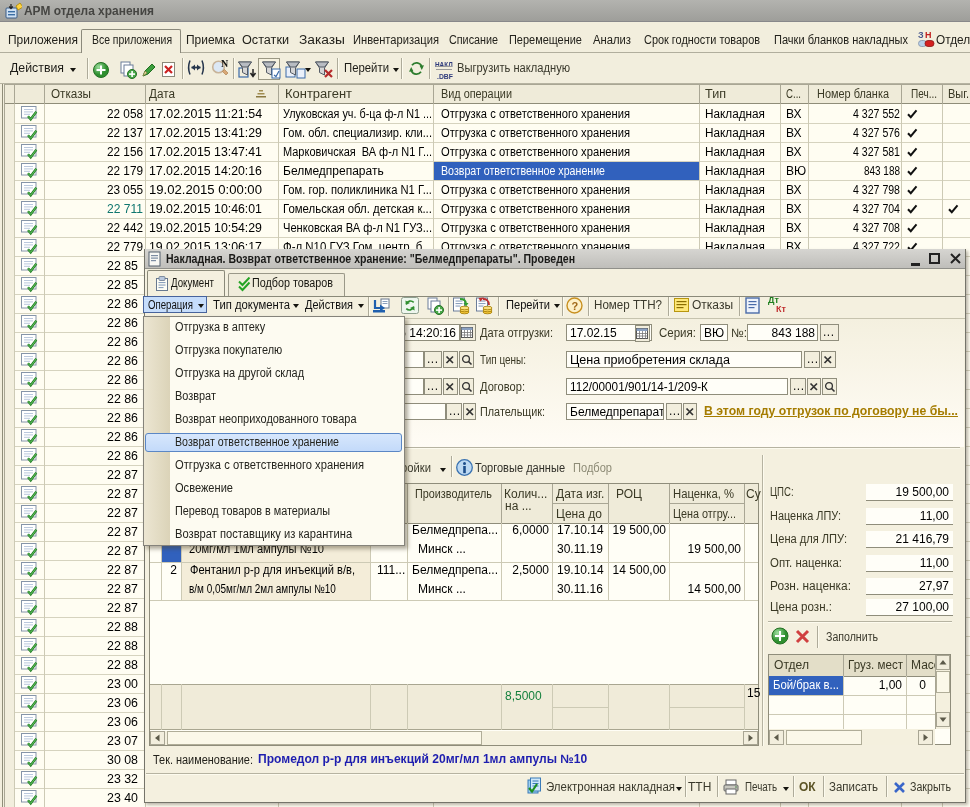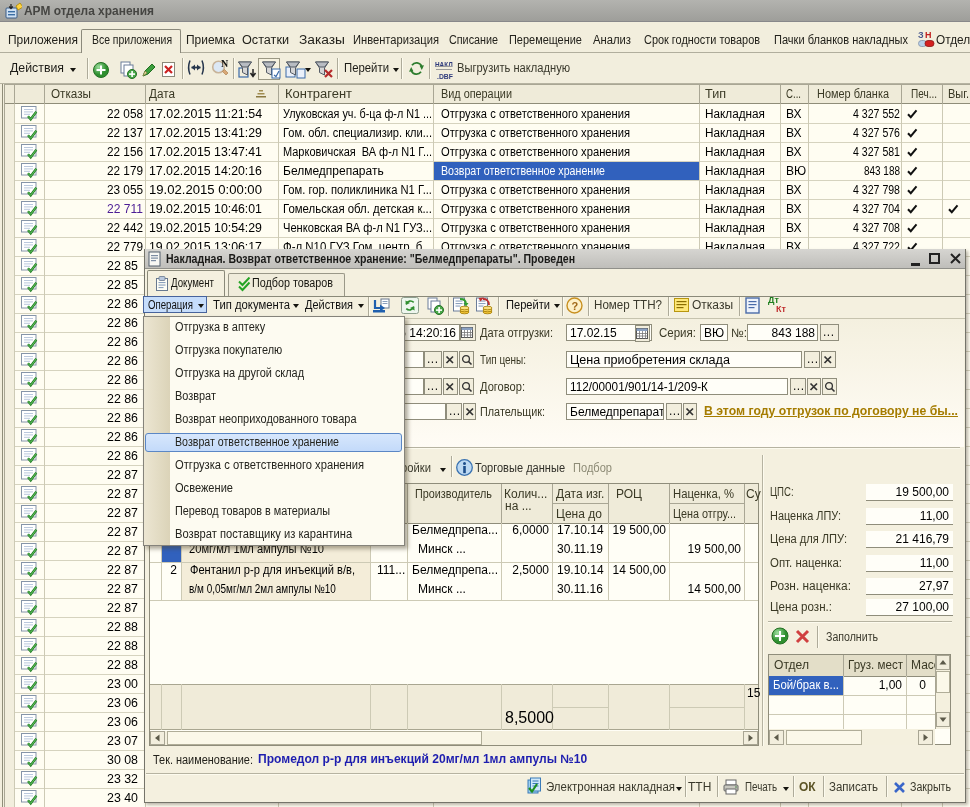--- a/index.html
+++ b/index.html
@@ -347,21 +347,21 @@
       <path d="M2 6.2 L4.8 9.2 L10.5 2.4" stroke="#111" stroke-width="2" fill="none"></path>
     </svg>
 <svg style="position:absolute;left:21px;top:201px" width="19" height="17">
       <rect x="0.5" y="0.5" width="14.5" height="11.5" fill="#ffffff" stroke="#8695a9" stroke-width="1"></rect>
       <rect x="3" y="3" width="9" height="1" fill="#bac8dd"></rect>
       <rect x="3" y="5.4" width="9" height="1" fill="#bac8dd"></rect>
       <rect x="3" y="7.8" width="6" height="1" fill="#bac8dd"></rect>
       <path d="M7 10.3 L9.7 13.3 L15.3 5.7" stroke="#267f26" stroke-width="2.4" fill="none"></path>
       <path d="M7 10.3 L9.7 13.3 L15.3 5.7" stroke="#5fc45f" stroke-width="1" fill="none"></path>
     </svg>
-<div class="t" style="left:143px;top:203px;font-size:12px;transform:translateX(-100%) scaleX(1.005);transform-origin:100% 50%;color:#4c1d95">22 711</div>
+<div class="t" style="left:143px;top:203px;font-size:12px;transform:translateX(-100%) scaleX(1.005);transform-origin:100% 50%;color:#0f766e">22 711</div>
 <div class="t" style="left:149px;top:203px;font-size:12px;transform:scaleX(1.026);transform-origin:0 50%;color:#000">19.02.2015 10:46:01</div>
 <div style="left:283px;top:200px;width:149px;height:17px;overflow:hidden">
       <div class="t" style="left:0px;top:3px;font-size:12px;transform:scaleX(0.950);transform-origin:0 50%">Гомельская обл. детская к...</div>
     </div>
 <div class="t" style="left:441px;top:203px;font-size:12px;transform:scaleX(0.932);transform-origin:0 50%;color:#000">Отгрузка с ответственного хранения</div>
 <div class="t" style="left:705px;top:203px;font-size:12px;transform:scaleX(0.980);transform-origin:0 50%;color:#000">Накладная</div>
 <div class="t" style="left:786px;top:203px;font-size:12px;color:#000">ВХ</div>
 <div class="t" style="left:900px;top:203px;font-size:12px;transform:translateX(-100%) scaleX(0.880);transform-origin:100% 50%;color:#000">4 327 704</div>
 <svg style="position:absolute;left:906px;top:203px" width="12" height="12">
       <path d="M2 6.2 L4.8 9.2 L10.5 2.4" stroke="#111" stroke-width="2" fill="none"></path>
@@ -966,21 +966,21 @@
 <div style="left:181px;top:684px;width:1px;height:46px;background:#cdcab5"></div>
 <div style="left:370px;top:684px;width:1px;height:46px;background:#cdcab5"></div>
 <div style="left:407px;top:684px;width:1px;height:46px;background:#cdcab5"></div>
 <div style="left:501px;top:684px;width:1px;height:46px;background:#cdcab5"></div>
 <div style="left:552px;top:684px;width:1px;height:46px;background:#cdcab5"></div>
 <div style="left:608px;top:684px;width:1px;height:46px;background:#cdcab5"></div>
 <div style="left:669px;top:684px;width:1px;height:46px;background:#cdcab5"></div>
 <div style="left:744px;top:684px;width:1px;height:46px;background:#cdcab5"></div>
 <div style="left:552px;top:707px;width:56px;height:1px;background:#cdcab5"></div>
 <div style="left:669px;top:707px;width:75px;height:1px;background:#cdcab5"></div>
-<div class="t" style="left:505px;top:711px;font-size:16px;color:#000000">8,5000</div>
+<div class="t" style="left:505px;top:690px;font-size:12px;color:#15803d">8,5000</div>
 <div class="t" style="left:747px;top:687px;font-size:12px;color:#000">15</div>
 <div style="left:150px;top:731px;width:608px;height:14px;background:#f4f0de"></div>
 <div style="left:150px;top:731px;width:15px;height:14px;background:#f2eedd;border:1px solid #a8a593"></div>
 <svg style="position:absolute;left:0;top:0;pointer-events:none" width="970" height="807">
       <path d="M159.5 734.5 L155.0 738.0 L159.5 741.5 Z" fill="#5c5a4a"></path>
     </svg>
 <div style="left:743px;top:731px;width:15px;height:14px;background:#f2eedd;border:1px solid #a8a593"></div>
 <svg style="position:absolute;left:0;top:0;pointer-events:none" width="970" height="807">
       <path d="M748.5 734.5 L753.0 738.0 L748.5 741.5 Z" fill="#5c5a4a"></path>
     </svg>

